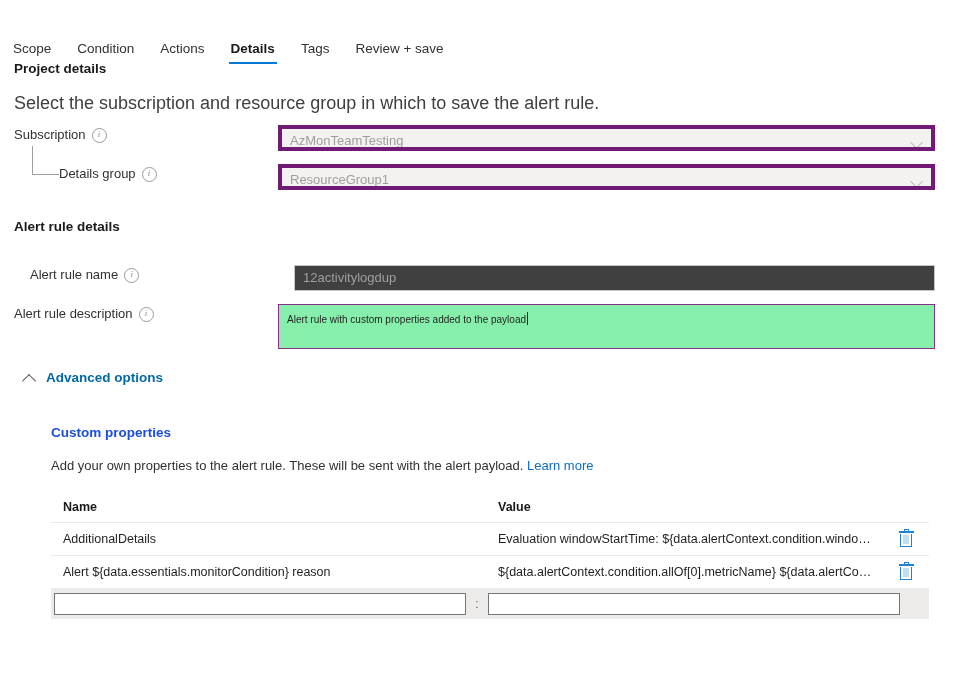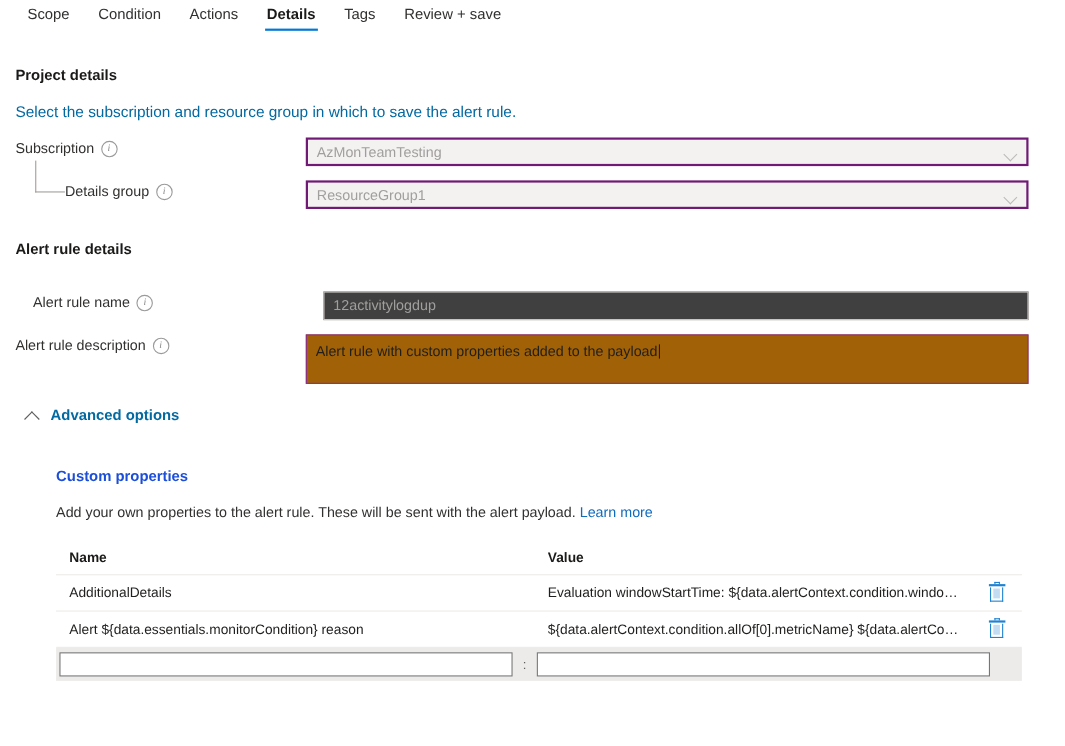--- a/index.html
+++ b/index.html
@@ -15,22 +15,23 @@
     font-size: 13px;
     overflow: hidden;
     position: relative;
   }
 
   
   .tabbar {
     display: flex;
     align-items: flex-start;
     height: 34px;
-    padding-left: 12px;
-    box-sizing: border-box;
+    padding-left: 0;
+    box-sizing: border-box;
+    margin-top: 36px;
   }
   .tab {
     position: relative;
     padding: 4px 13px 9px 13px;
     font-size: 13.5px;
     color: #323130;
     cursor: pointer;
     white-space: nowrap;
     line-height: 18px;
   }
@@ -46,22 +47,22 @@
     bottom: 3px;
     height: 2.5px;
     background: #0078d4;
   }
   .section-title {
     font-size: 13.5px;
     font-weight: bold;
     color: #1b1a19;
   }
   .section-desc {
-    font-size: 14px;
-    color: #0369a1;
+    font-size: 18px;
+    color: #404040;
   }
 
   .field-row {
     position: absolute;
     left: 14px;
     right: 33px;
     height: 40px;
   }
   .field-label {
     position: absolute;
@@ -116,21 +117,21 @@
   
   .control {
     position: absolute;
     left: 264px;
     right: 0;
     box-sizing: border-box;
   }
   .dropdown-disabled {
     height: 26px;
     background: #f3f2f1;
-    border: 2px solid #701a75;
+    border: 4px solid #701a75;
     color: #a19f9d;
     font-size: 13px;
     line-height: 24px;
     padding: 0 28px 0 8px;
     box-sizing: border-box;
     overflow: hidden;
     white-space: nowrap;
     position: relative;
   }
   .chevron-down {
@@ -150,24 +151,24 @@
     color: #a19f9d;
     font-size: 13px;
     line-height: 24px;
     padding: 0 8px;
     box-sizing: border-box;
     overflow: hidden;
     white-space: nowrap;
   }
   .textarea-focused {
     height: 45px;
-    background: #a16207;
+    background: #86efac;
     border: 1.5px solid #8b2d8b;
     color: #201f1e;
-    font-size: 13px;
+    font-size: 10px;
     line-height: 18px;
     padding: 6px 8px;
     box-sizing: border-box;
     overflow: hidden;
     position: relative;
   }
   .caret {
     display: inline-block;
     width: 1px;
     height: 13px;

